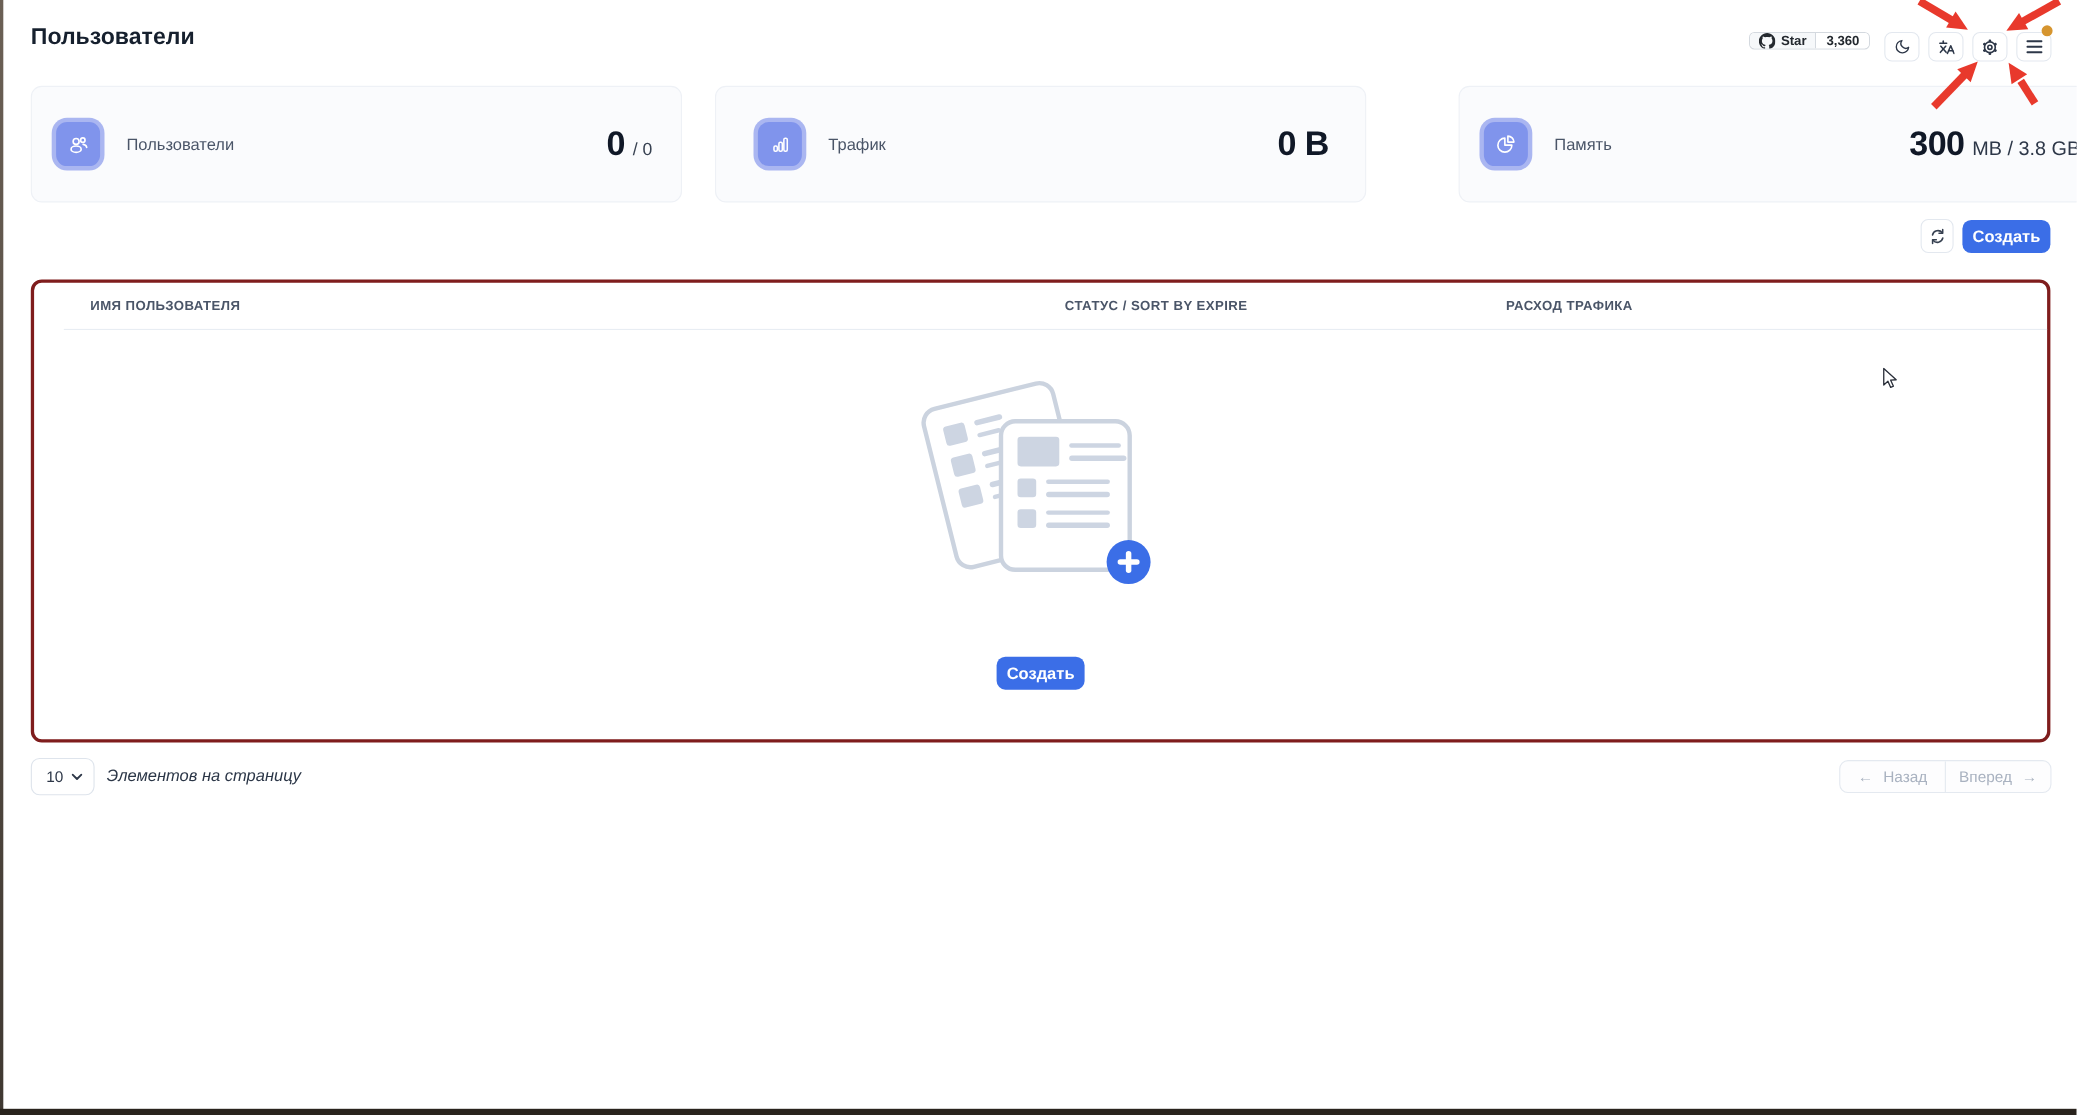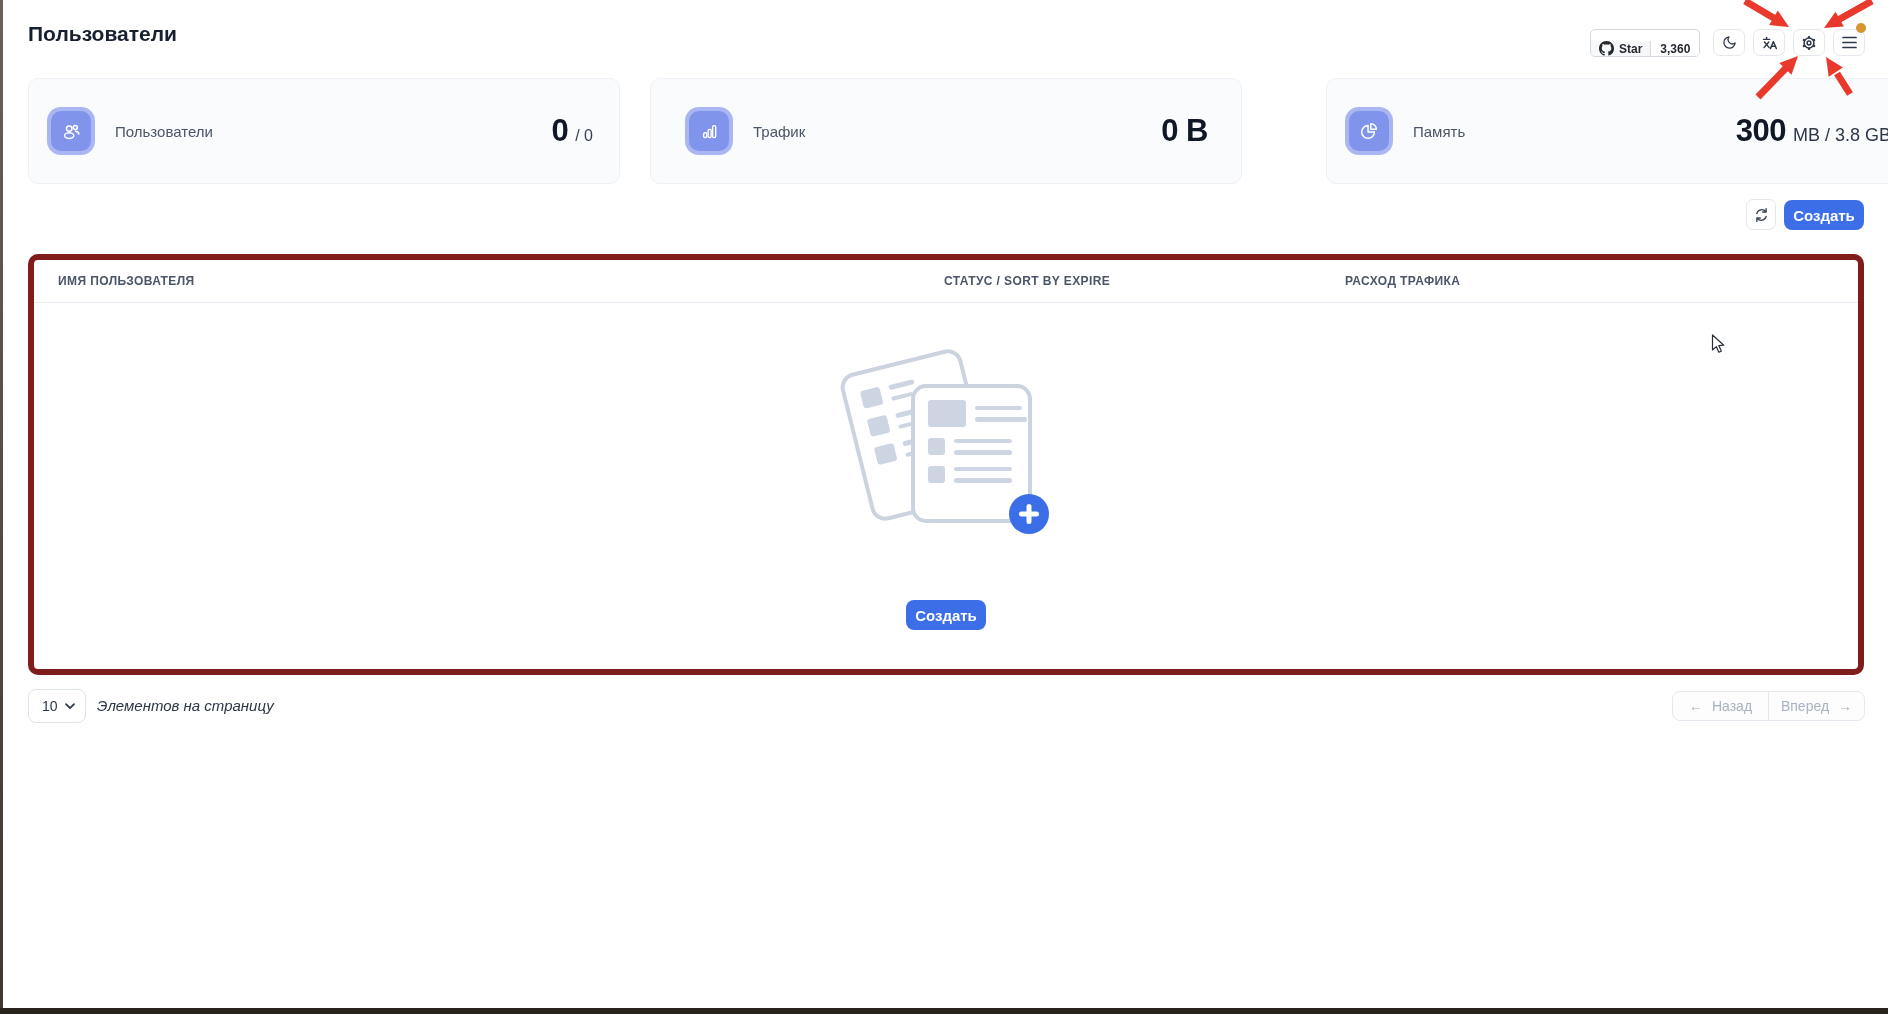--- a/index.html
+++ b/index.html
@@ -7,22 +7,22 @@
         font-family:"Liberation Sans",sans-serif;color:#1a202c;}
   
   .edge-left{position:absolute;left:0;top:0;width:3px;height:1014px;
              background:linear-gradient(#6b6055,#3f3831);}
   .edge-bottom{position:absolute;left:0;top:1008px;width:1888px;height:6px;background:#29231d;}
 
   
   .page-title{position:absolute;left:28px;top:22px;font-size:21px;font-weight:700;color:#16202e;}
 
   
-  .gh{position:absolute;left:1590px;top:29px;height:28px;display:flex;box-sizing:border-box;
-      border:1px solid #d4d9df;border-radius:5px;overflow:hidden;font-size:12px;color:#24292f;align-items:flex-end;}
+  .gh{position:absolute;left:1590px;top:29px;height:16px;display:flex;box-sizing:border-box;
+      border:1px solid #d4d9df;border-radius:5px;overflow:hidden;font-size:12px;color:#24292f;}
   .gh-left{display:flex;align-items:center;gap:5px;padding:0 8px;background:#f6f8fa;
            border-right:1px solid #d4d9df;font-weight:600;}
   .gh-right{display:flex;align-items:center;padding:0 9px;background:#fff;font-weight:600;}
 
   
   .icon-btn{position:absolute;top:29px;width:32px;height:27px;box-sizing:border-box;
             background:#fff;border:1px solid #e3e8ef;border-radius:7px;
             display:flex;align-items:center;justify-content:center;}
   .btn-moon{left:1713px;} .btn-lang{left:1753px;} .btn-gear{left:1793px;} .btn-menu{left:1833px;}
   .notif-dot{position:absolute;left:1856px;top:23px;width:10px;height:10px;border-radius:50%;
@@ -54,21 +54,21 @@
   .refresh-btn{position:absolute;left:1746px;top:199px;width:30px;height:31px;box-sizing:border-box;
                background:#fff;border:1px solid #e3e8ef;border-radius:7px;
                display:flex;align-items:center;justify-content:center;}
   .create-btn{position:absolute;left:1784px;top:200px;width:80px;height:30px;
               background:#3b6ee7;border:none;border-radius:8px;color:#fff;
               font-size:15px;font-weight:700;font-family:"Liberation Sans",sans-serif;
               display:flex;align-items:center;justify-content:center;cursor:pointer;}
 
   
   .table{position:absolute;left:28px;top:254px;width:1836px;height:421px;box-sizing:border-box;
-         background:#fff;border:6px solid #7f1d1d;border-radius:10px;}
+         background:#fff;border:3px solid #7f1d1d;border-radius:10px;padding-left:27px;}
   .thead{position:relative;height:42px;border-bottom:1px solid #e8edf3;}
   .th{position:absolute;top:0;line-height:42px;font-size:12px;font-weight:700;
       color:#4a5568;letter-spacing:0.4px;white-space:nowrap;}
   .th-1{left:24px;} .th-2{left:910px;} .th-3{left:1311px;}
 
   
   .illus{position:absolute;left:818px;top:96px;width:200px;height:180px;}
   .doc{box-sizing:border-box;background:#fff;border:4px solid #cbd3df;border-radius:15px;position:absolute;}
   .doc-back{left:2px;top:3px;width:125px;height:152px;transform:rotate(-14deg);padding:16px 0 0 14px;}
   .doc-front{left:59px;top:28px;width:121px;height:139px;padding:12px 13px;}

